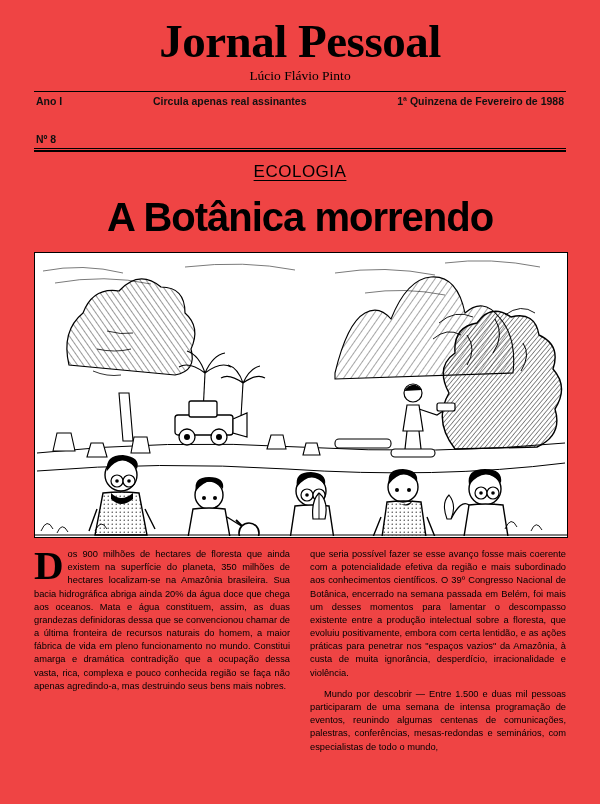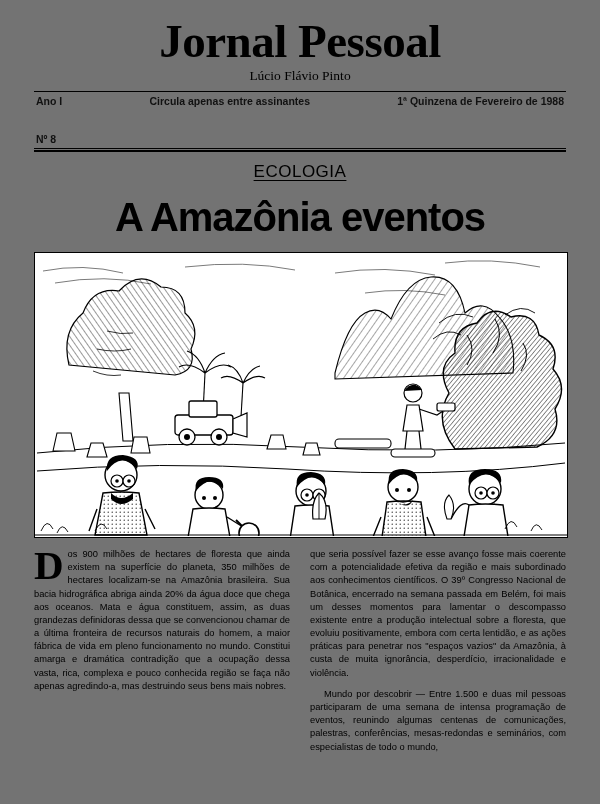--- a/index.html
+++ b/index.html
@@ -13,21 +13,21 @@
     overflow: hidden;
     font-family: "Liberation Sans", sans-serif;
     color: #111;
   }
   .page {
     position: relative;
     width: 600px;
     height: 804px;
     box-sizing: border-box;
     padding: 14px 34px 0 34px;
-    background: #737373;
+    background: #ef4444;
   }
 
   
   .masthead {
     text-align: center;
   }
   .masthead-title {
     font-family: "Liberation Serif", serif;
     font-size: 47px;
     font-weight: bold;
@@ -150,27 +150,27 @@
     <div class="masthead-title">Jornal Pessoal</div>
     <div class="masthead-sub">Lúcio Flávio Pinto</div>
   </div>
   <div class="rule-top"></div>
 
   <div class="issueline">
     <div class="left-group">
       <span>Ano I</span>
       <span>Nº 8</span>
     </div>
-    <div class="center">Circula apenas entre assinantes</div>
+    <div class="center">Circula apenas real assinantes</div>
     <div>1ª Quinzena de Fevereiro de 1988</div>
   </div>
   <div class="rule-bottom"></div>
 
   <div class="section-label">ECOLOGIA</div>
-  <h1 class="headline">A Amazônia eventos</h1>
+  <h1 class="headline">A Botânica morrendo</h1>
 
 
   <div class="illo">
     <svg width="532" height="283" viewBox="0 0 532 283" xmlns="http://www.w3.org/2000/svg">
       <defs>
         <pattern id="hatchL" width="6" height="6" patternUnits="userSpaceOnUse" patternTransform="rotate(35)">
           <line x1="0" y1="0" x2="0" y2="6" stroke="#000" stroke-width="0.7"></line>
         </pattern>
         <pattern id="hatchR" width="5" height="5" patternUnits="userSpaceOnUse" patternTransform="rotate(-35)">
           <line x1="0" y1="0" x2="0" y2="5" stroke="#000" stroke-width="0.8"></line>

